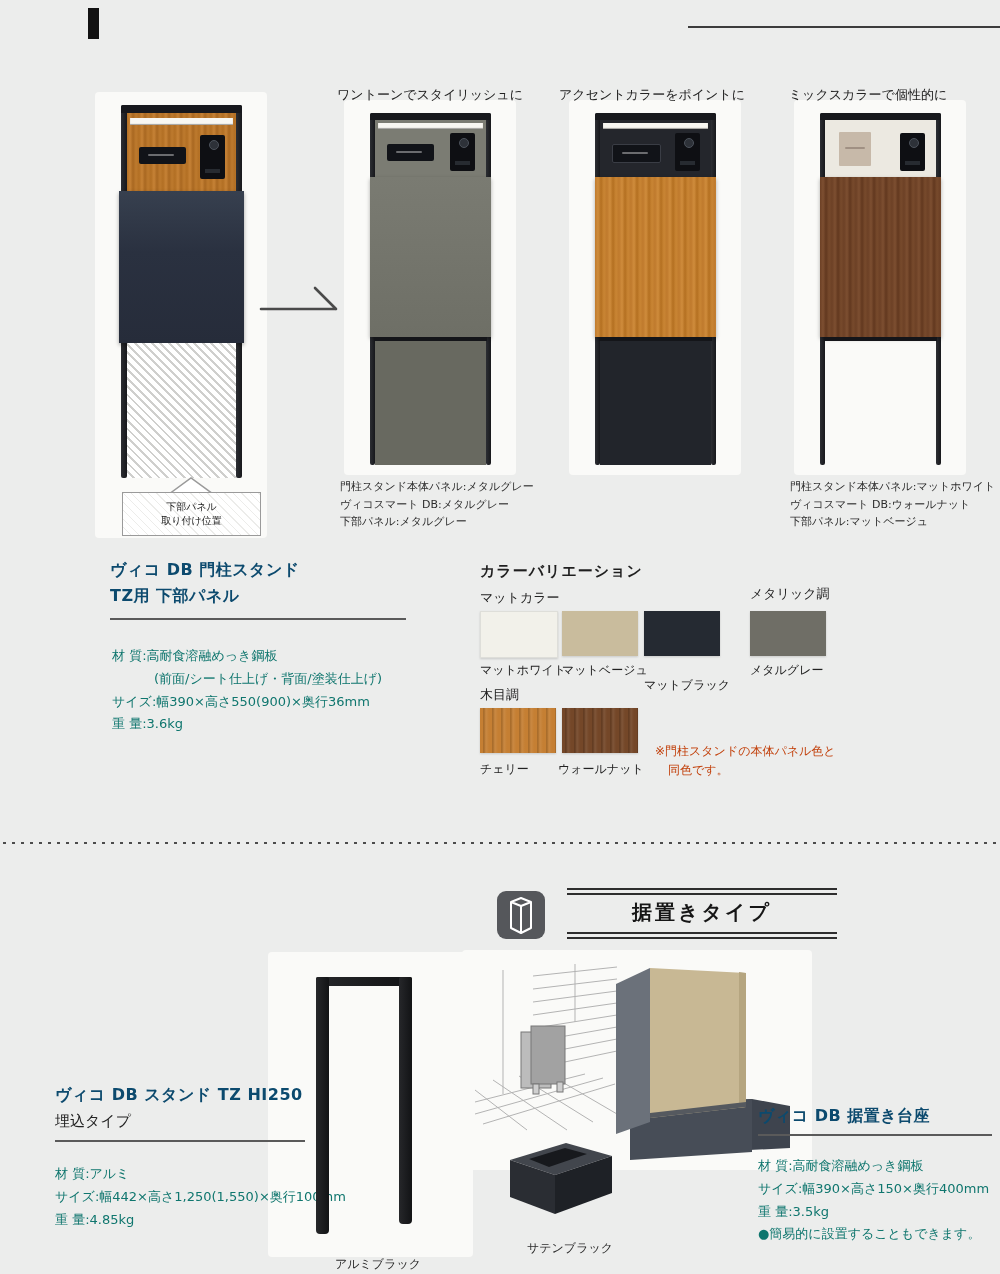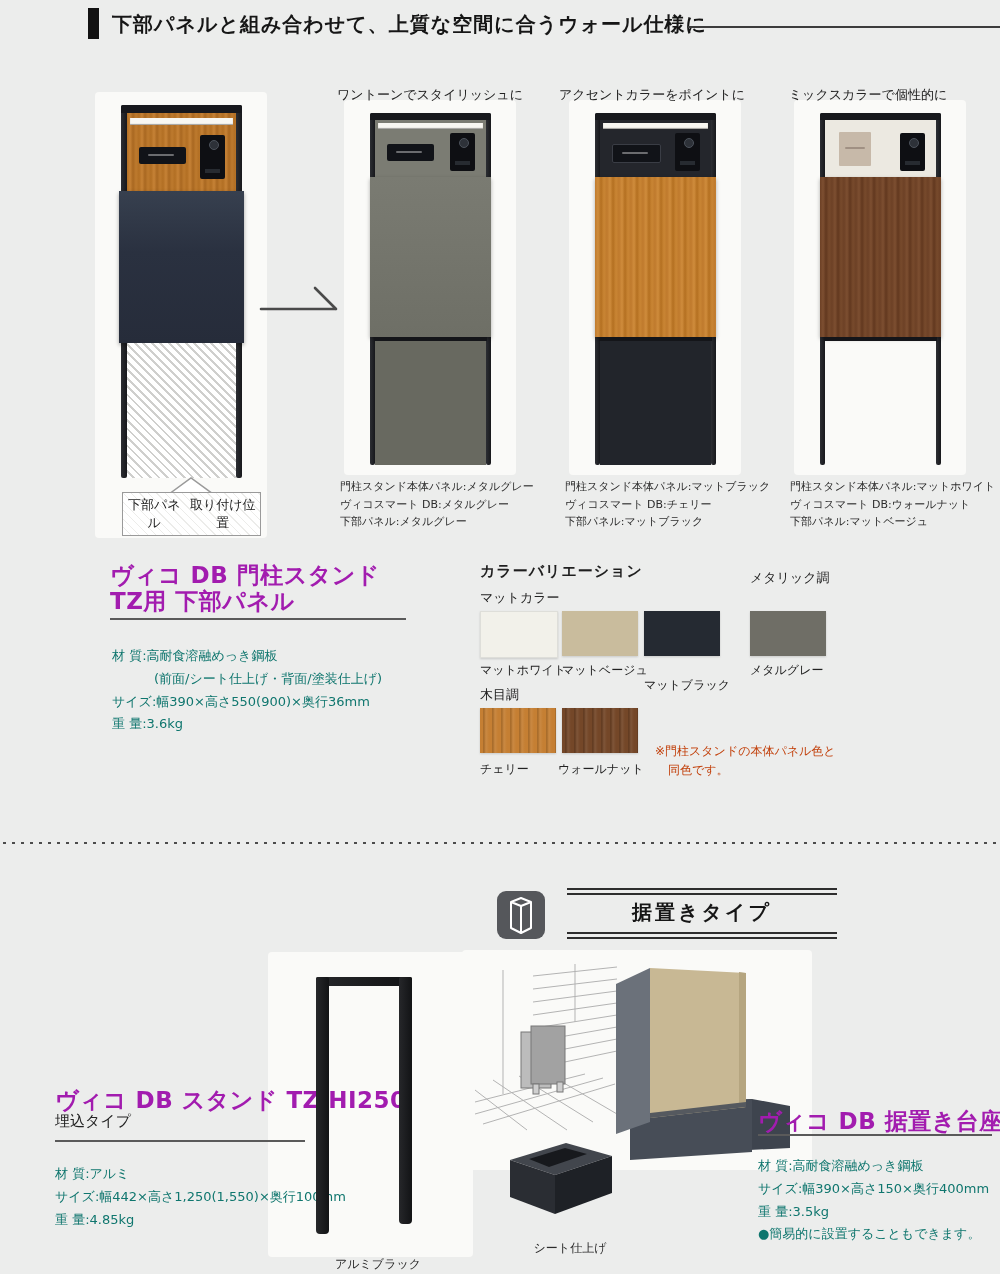--- a/index.html
+++ b/index.html
@@ -54,26 +54,26 @@
   .p1 .toppanel{background:repeating-linear-gradient(90deg,#b26f24 0px,#c68236 3px,#a96821 6px,#bd7a2e 9px,#b26f24 12px);}
   .p1 .slot{top:5px;height:7px;}
   .p1 .nameplate{top:34px;}
   .p1 .intercom{top:22px;height:44px;}
   .p1 .body-navy{position:absolute;left:-2px;right:-2px;top:86px;height:152px;background:linear-gradient(180deg,#37404f 0%,#2a3140 40%,#262c3a 100%);box-shadow:0 2px 4px rgba(0,0,0,.35);}
   .p1 .hatch{position:absolute;left:6px;right:6px;top:238px;height:135px;
     background:repeating-linear-gradient(45deg,#ffffff 0px,#ffffff 4px,#cfcfcd 4px,#cfcfcd 6px);}
   
   .callout-box{left:122px;top:492px;width:137px;height:42px;border:1px solid #9a9a9a;
     background:repeating-linear-gradient(45deg,#ffffff 0px,#ffffff 5px,#ececea 5px,#ececea 6px);
-    display:flex;flex-direction:row;align-items:center;
-    font-size:13px;line-height:1.4;color:#222;text-align:center;}
+    display:flex;flex-direction:column;align-items:center;justify-content:center;
+    font-size:10px;line-height:1.4;color:#222;text-align:center;}
   
   .vcaption{top:478px;width:225px;font-size:11px;line-height:1.6;color:#2c2c2c;white-space:nowrap;}
   
-  .info-title{font-size:23px;font-weight:bold;color:#a21caf;white-space:nowrap;letter-spacing:.5px;}
+  .info-title{font-size:16px;font-weight:bold;color:#0c4a6e;white-space:nowrap;letter-spacing:.5px;}
   .rule{height:2px;background:#5a5a5a;}
   .spec-line{font-size:13px;line-height:1.75;color:#0f766e;white-space:nowrap;}
   .spec-indent{padding-left:42px;}
   
   .cv-title{left:480px;top:562px;font-size:15px;font-weight:bold;letter-spacing:1px;}
   .cv-group{font-size:13px;color:#222;}
   .sw{height:45px;width:76px;box-shadow:0 1px 2px rgba(0,0,0,.15);}
   .sw.light{border:1px solid #deded9;}
   .sw.grain{position:absolute;}
   .sw.grain::after{content:"";position:absolute;inset:0;
@@ -91,21 +91,20 @@
   
   .frame-bar{background:linear-gradient(90deg,#26272a,#121315);border-radius:2px;}
   .img-label{font-size:12px;color:#2b2b2b;text-align:center;white-space:nowrap;}
 </style>
 </head>
 <body>
 
 <div id="page">
 
   <div class="abs header-bar"></div>
-  <div class="abs header-title">下部パネルと組み合わせて、上質な空間に合うウォール仕様に</div>
   <div class="abs header-line"></div>
 
   <div class="abs photo-bg" style="left:95px;top:92px;width:172px;height:446px;"></div>
   <div class="abs photo-bg" style="left:344px;top:100px;width:172px;height:375px;"></div>
   <div class="abs photo-bg" style="left:569px;top:100px;width:172px;height:375px;"></div>
   <div class="abs photo-bg" style="left:794px;top:100px;width:172px;height:375px;"></div>
 
   <div class="abs vlabel" style="left:320px;">ワントーンでスタイリッシュに</div>
   <div class="abs vlabel" style="left:542px;">アクセントカラーをポイントに</div>
   <div class="abs vlabel" style="left:758px;">ミックスカラーで個性的に</div>
@@ -174,44 +173,39 @@
     <div class="midpanel grain-walnut"></div>
     <div class="seam"></div>
     <div class="lowpanel"></div>
   </div>
 
   <div class="abs vcaption" style="left:340px;">
     <div>門柱スタンド本体パネル:メタルグレー</div>
     <div>ヴィコスマート DB:メタルグレー</div>
     <div>下部パネル:メタルグレー</div>
   </div>
-  <div class="abs vcaption" style="left:565px;">
-    <div>門柱スタンド本体パネル:マットブラック</div>
-    <div>ヴィコスマート DB:チェリー</div>
-    <div>下部パネル:マットブラック</div>
-  </div>
   <div class="abs vcaption" style="left:790px;">
     <div>門柱スタンド本体パネル:マットホワイト</div>
     <div>ヴィコスマート DB:ウォールナット</div>
     <div>下部パネル:マットベージュ</div>
   </div>
 
   <div class="abs info-title" style="left:110px;top:560px;">ヴィコ DB 門柱スタンド</div>
   <div class="abs info-title" style="left:110px;top:586px;">TZ用 下部パネル</div>
   <div class="abs rule" style="left:110px;top:618px;width:296px;"></div>
   <div class="abs" style="left:112px;top:645px;">
     <div class="spec-line">材 質:高耐食溶融めっき鋼板</div>
     <div class="spec-line spec-indent">(前面/シート仕上げ・背面/塗装仕上げ)</div>
     <div class="spec-line">サイズ:幅390×高さ550(900)×奥行36mm</div>
     <div class="spec-line">重 量:3.6kg</div>
   </div>
 
   <div class="abs cv-title">カラーバリエーション</div>
   <div class="abs cv-group" style="left:480px;top:589px;">マットカラー</div>
-  <div class="abs cv-group" style="left:750px;top:569px;">メタリック調</div>
+  <div class="abs cv-group" style="left:750px;top:585px;">メタリック調</div>
 
   <div class="abs sw light" style="left: 480px; top: 611px; background-color: rgb(242, 241, 234);"></div>
   <div class="abs sw" style="left: 562px; top: 611px; background-color: rgb(201, 188, 157);"></div>
   <div class="abs sw" style="left: 644px; top: 611px; background-color: rgb(37, 42, 50);"></div>
   <div class="abs sw" style="left: 750px; top: 611px; background-color: rgb(111, 110, 102);"></div>
 
   <div class="abs sw-label" style="left:480px;top:662px;">マットホワイト</div>
   <div class="abs sw-label" style="left:562px;top:662px;">マットベージュ</div>
   <div class="abs sw-label" style="left:644px;top:677px;">マットブラック</div>
   <div class="abs sw-label" style="left:750px;top:662px;">メタルグレー</div>
@@ -288,21 +282,21 @@
       <rect x="82" y="120" width="6" height="10" fill="#cfcfcf"></rect>
     </g>
   </svg>
 
   <svg class="abs" style="left:488px;top:1138px;" width="135" height="85" viewBox="0 0 135 85">
     <polygon points="22,22 78,5 124,18 67,37" fill="#42464d"></polygon>
     <polygon points="41,21 77,10 99,16 61,29" fill="#17191d"></polygon>
     <polygon points="22,22 67,37 67,76 22,59" fill="#2a2d33"></polygon>
     <polygon points="67,37 124,18 124,55 67,76" fill="#1e2126"></polygon>
   </svg>
-  <div class="abs img-label" style="left:500px;top:1240px;width:140px;">シート仕上げ</div>
+  <div class="abs img-label" style="left:500px;top:1240px;width:140px;">サテンブラック</div>
 
   <svg class="abs" style="left:612px;top:956px;" width="200" height="205" viewBox="0 0 200 205">
     <polygon points="18,150 140,143 178,150 178,192 18,200" fill="#3e444e"></polygon>
     <polygon points="18,150 140,143 140,196 18,204" fill="#474d57"></polygon>
     <polygon points="4,28 38,12 38,166 4,178" fill="#6b717a"></polygon>
     <polygon points="38,12 134,17 134,151 38,162" fill="#c8b894"></polygon>
     <polygon points="127,16 134,17 134,151 127,152" fill="#b5a580"></polygon>
     <polygon points="38,157 134,146 134,151 38,162" fill="#55595f"></polygon>
   </svg>
 

